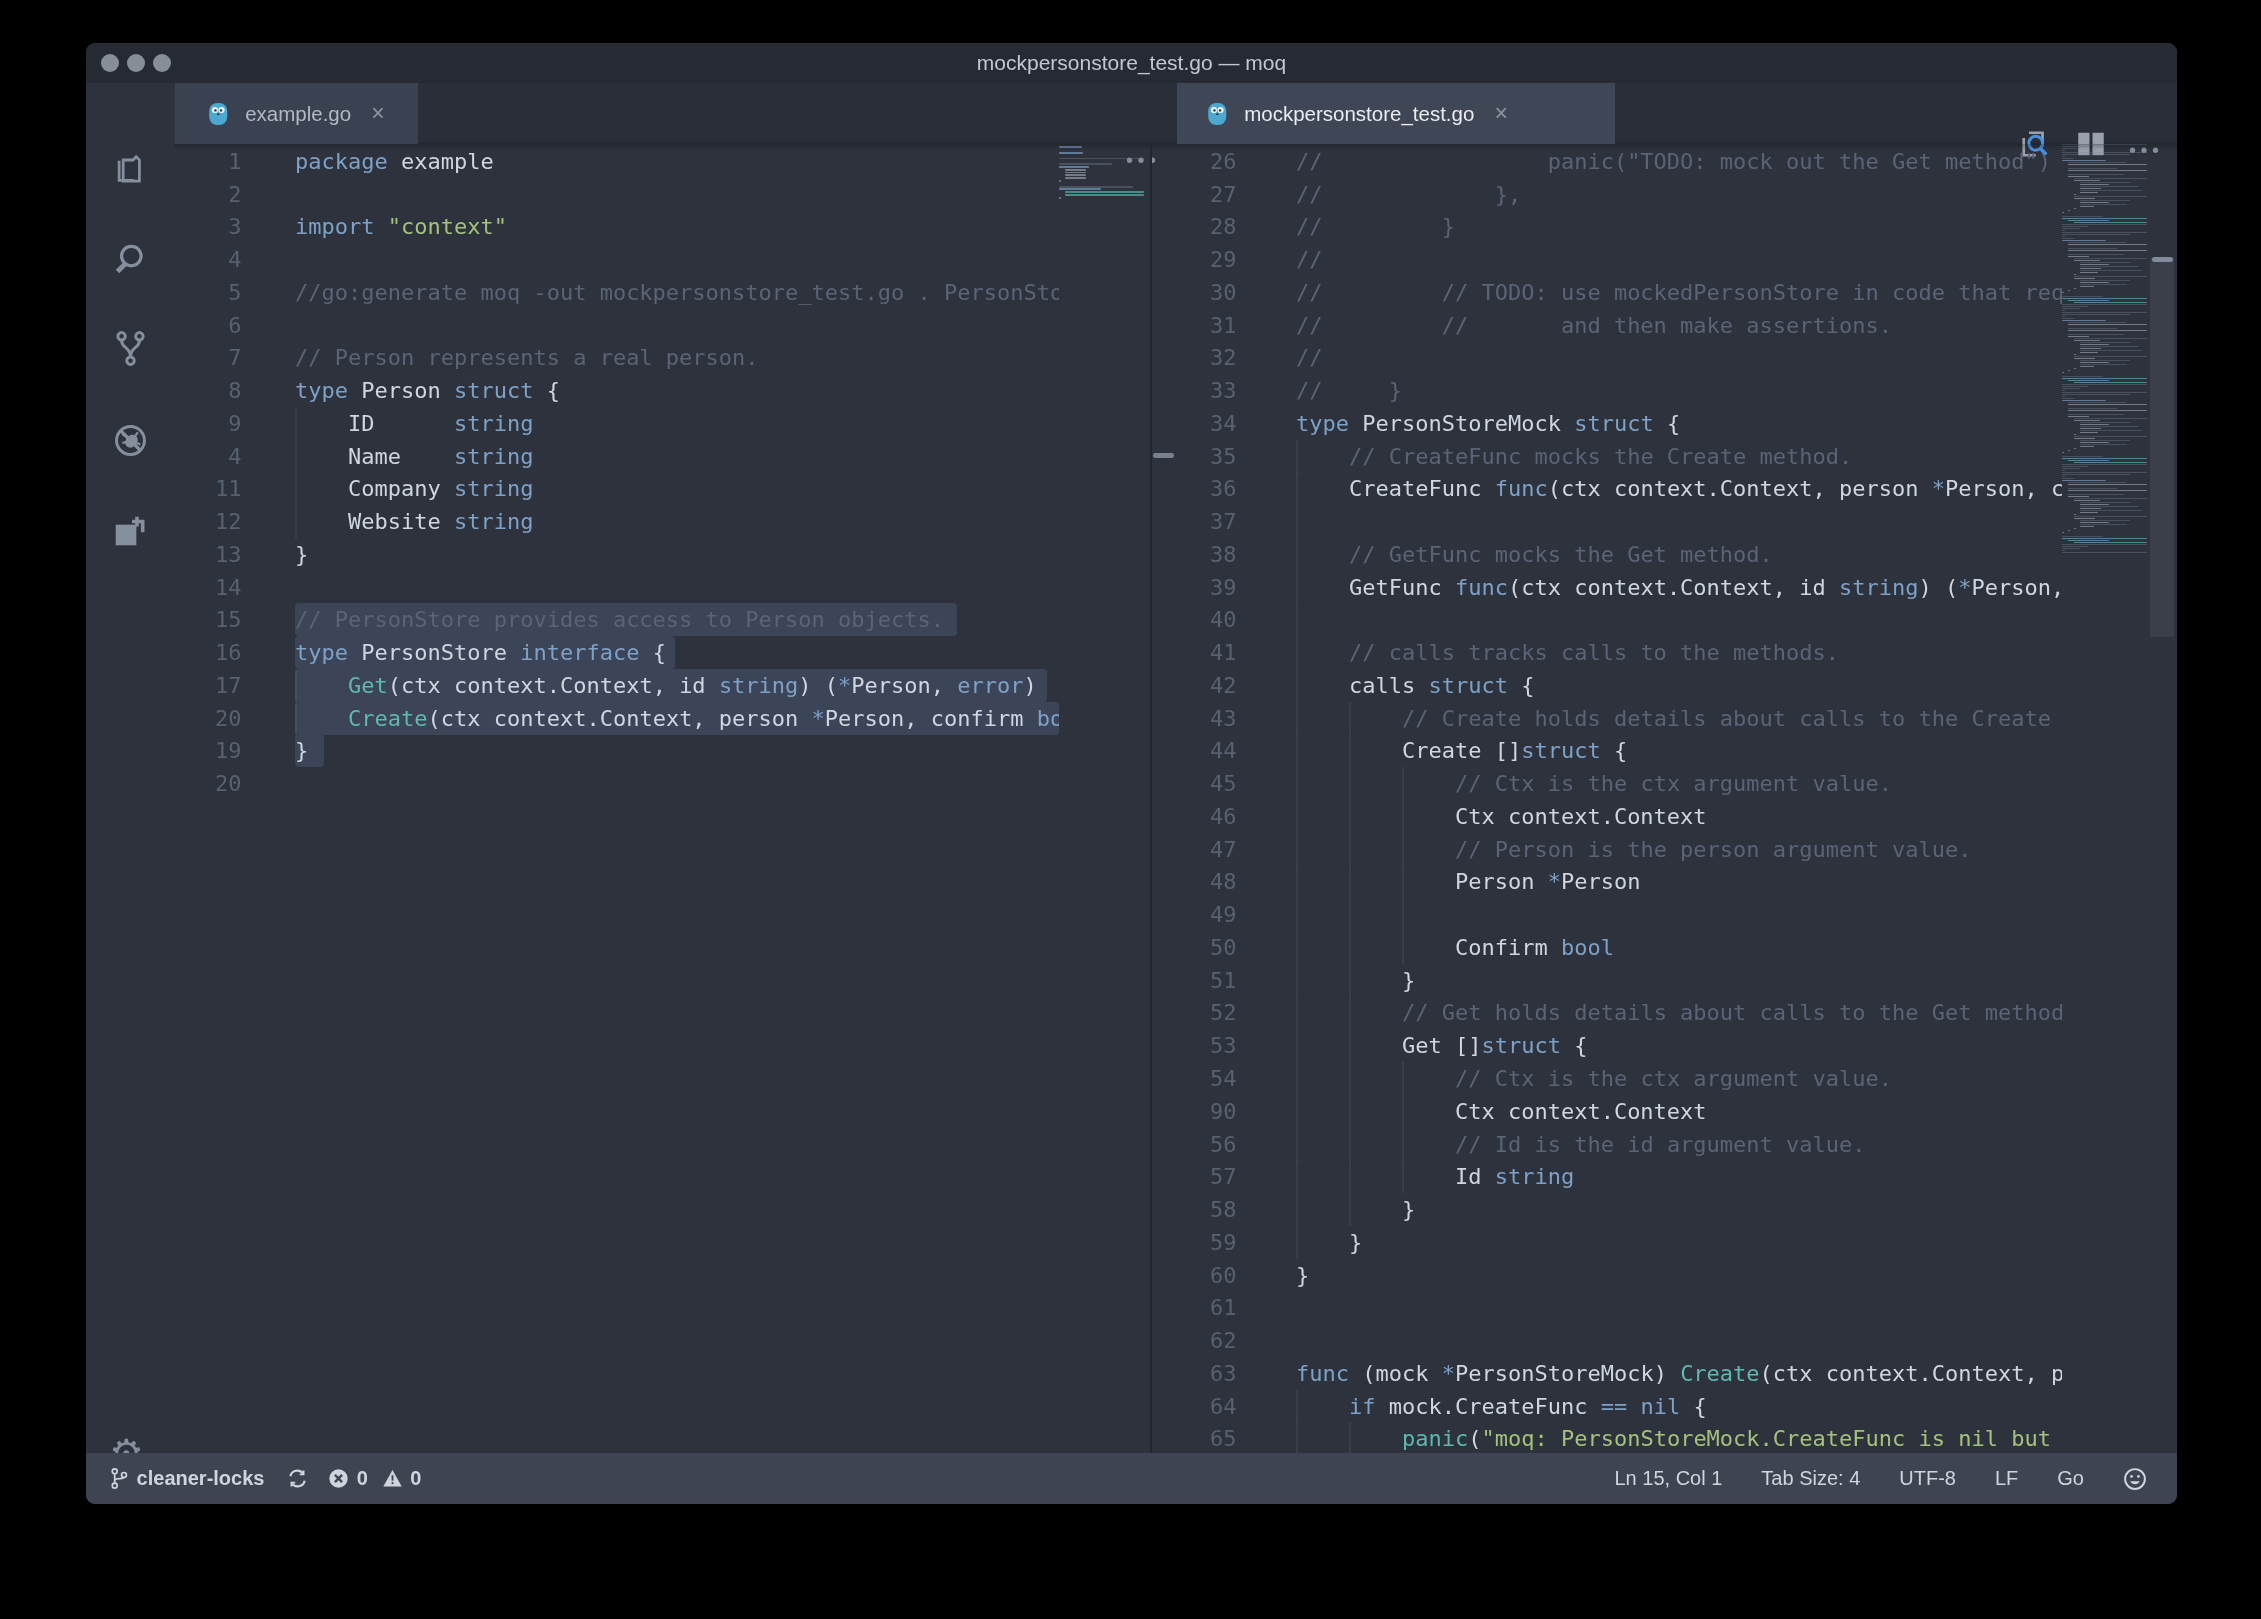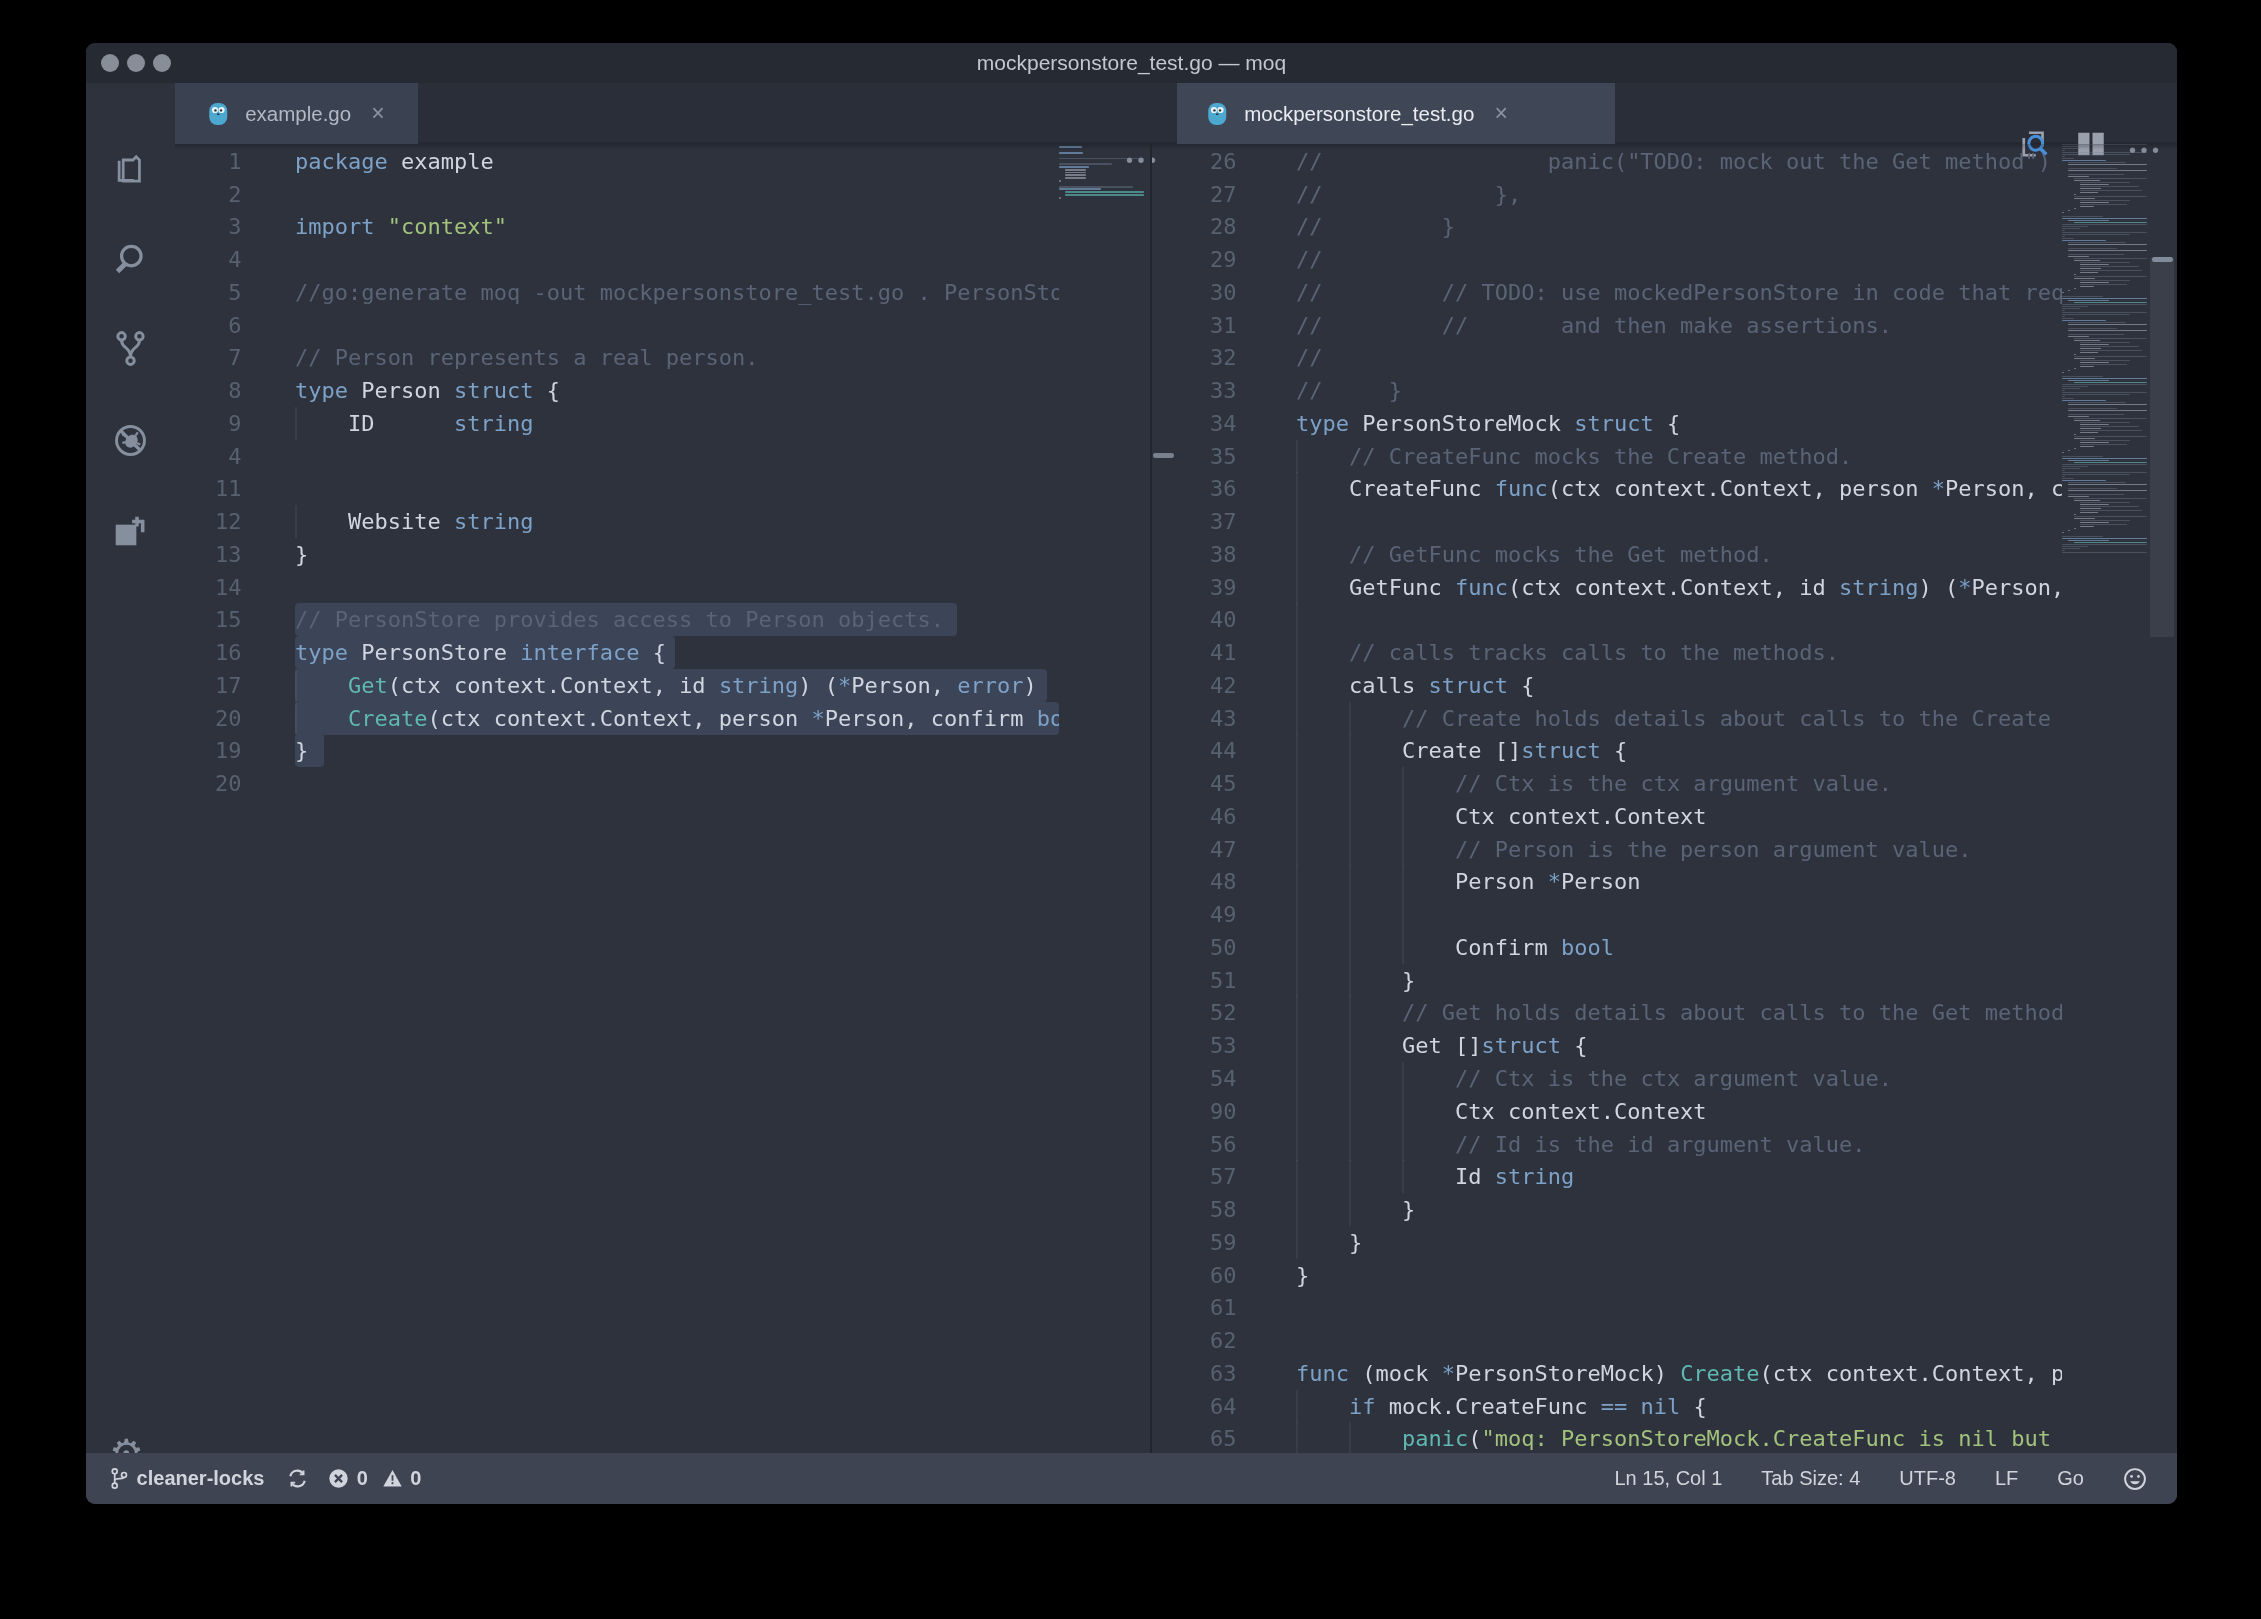--- a/index.html
+++ b/index.html
@@ -183,20 +183,22 @@
       <div class="code" id="code1">
           <div class="row" style="top: 0.8px;"><span class="rowtext"><span class="seg-kw">package</span><span class="seg-tx"> example</span></span></div>
           <div class="row" style="top: 34px;"><span class="rowtext"></span></div>
           <div class="row" style="top: 66px;"><span class="rowtext"><span class="seg-kw">import</span><span class="seg-tx"> </span><span class="seg-str">"context"</span></span></div>
           <div class="row" style="top: 99px;"><span class="rowtext"></span></div>
           <div class="row" style="top: 132px;"><span class="rowtext"><span class="seg-cm">//go:generate moq -out mockpersonstore_test.go . PersonStore</span></span></div>
           <div class="row" style="top: 165px;"><span class="rowtext"></span></div>
           <div class="row" style="top: 197px;"><span class="rowtext"><span class="seg-cm">// Person represents a real person.</span></span></div>
           <div class="row" style="top: 230px;"><span class="rowtext"><span class="seg-kw">type</span><span class="seg-tx"> Person </span><span class="seg-kw">struct</span><span class="seg-tx"> {</span></span></div>
           <div class="row" style="top: 263px;"><div class="guide" style="left: 0px;"></div><span class="rowtext"><span class="seg-tx">    ID      </span><span class="seg-kw">string</span></span></div>
+          <div class="row" style="top: 296px;"><div class="guide" style="left: 0px;"></div><span class="rowtext"><span class="seg-tx">    Name    </span><span class="seg-kw">string</span></span></div>
+          <div class="row" style="top: 328px;"><div class="guide" style="left: 0px;"></div><span class="rowtext"><span class="seg-tx">    Company </span><span class="seg-kw">string</span></span></div>
           <div class="row" style="top: 361px;"><div class="guide" style="left: 0px;"></div><span class="rowtext"><span class="seg-tx">    Website </span><span class="seg-kw">string</span></span></div>
           <div class="row" style="top: 394px;"><span class="rowtext"><span class="seg-tx">}</span></span></div>
           <div class="row" style="top: 427px;"><span class="rowtext"></span></div>
           <div class="row" style="top: 459px;"><div class="selrect" style="left: 0px; width: 662px;"></div><span class="rowtext"><span class="seg-cm">// PersonStore provides access to Person objects.</span></span></div>
           <div class="row" style="top: 492px;"><div class="selrect" style="left: 0px; width: 380px;"></div><span class="rowtext"><span class="seg-kw">type</span><span class="seg-tx"> PersonStore </span><span class="seg-kw">interface</span><span class="seg-tx"> {</span></span></div>
           <div class="row" style="top: 525px;"><div class="selrect" style="left: 0px; width: 752px;"></div><div class="guide" style="left: 0px;"></div><span class="rowtext"><span class="seg-tx">    </span><span class="seg-fn">Get</span><span class="seg-tx">(ctx context.Context, id </span><span class="seg-kw">string</span><span class="seg-tx">) (</span><span class="seg-kw">*</span><span class="seg-tx">Person, </span><span class="seg-kw">error</span><span class="seg-tx">)</span></span></div>
           <div class="row" style="top: 558px;"><div class="selrect" style="left: 0px; width: 764px;"></div><div class="guide" style="left: 0px;"></div><span class="rowtext"><span class="seg-tx">    </span><span class="seg-fn">Create</span><span class="seg-tx">(ctx context.Context, person </span><span class="seg-kw">*</span><span class="seg-tx">Person, confirm </span><span class="seg-kw">bool</span></span></div>
           <div class="row" style="top: 590px;"><div class="selrect" style="left: 0px; width: 29px;"></div><span class="rowtext"><span class="seg-tx">}</span></span></div>
           <div class="row" style="top: 623px;"><span class="rowtext"></span></div>
         </div>

